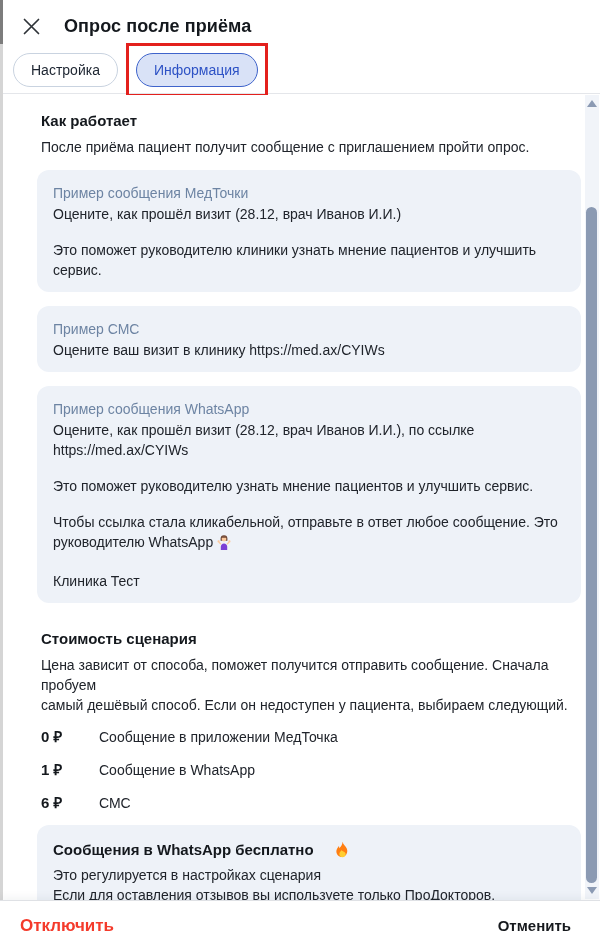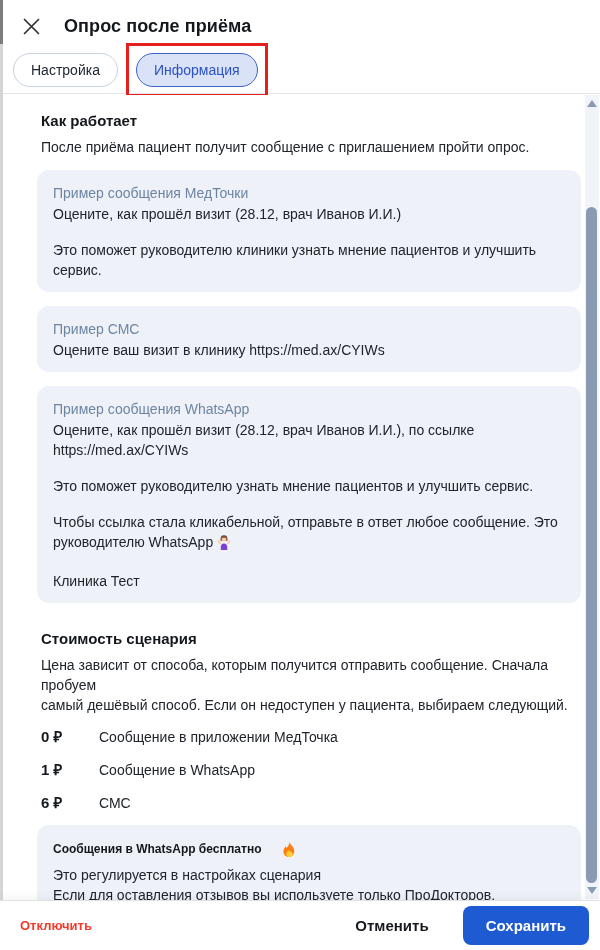--- a/index.html
+++ b/index.html
@@ -44,35 +44,35 @@
   .cost-h{margin-top:26px;}
   .cost-desc{font-size:14px;color:#20242b;margin:0 0 0 4px;line-height:20px;}
   .cost-desc-last{margin-bottom:12px;}
   .price-table{margin:0 0 0 4px;}
   .price-row{display:flex;align-items:baseline;margin-top:13px;font-size:14px;line-height:20px;}
   .price-row:first-child{margin-top:0;}
   .price-val{width:58px;font-weight:700;font-size:15px;color:#14181d;flex:none;}
   .price-label{color:#20242b;}
 
   .highlight{background:#eef2f8;border-radius:12px;padding:14px 16px;margin-top:12px;}
-  .highlight-title{font-size:12px;font-weight:700;color:#14181d;margin:0 0 5px;line-height:21px;display:flex;align-items:center;gap:20px;}
+  .highlight-title{font-size:15px;font-weight:700;color:#14181d;margin:0 0 5px;line-height:21px;display:flex;align-items:center;gap:20px;}
   .highlight p{font-size:14px;line-height:20px;color:#20242b;margin:0;}
 
   
   .scrollbar{position:absolute;top:95px;right:1px;width:14px;height:804px;background:#f1f4f9;z-index:30;}
   .scroll-thumb{position:absolute;left:1px;top:112px;width:11px;height:676px;border-radius:6px;background:#8b9ab3;cursor:pointer;}
   .scroll-arrow{position:absolute;left:2px;width:0;height:0;border-left:5px solid transparent;border-right:5px solid transparent;cursor:pointer;}
   .scroll-up{top:5px;border-bottom:7px solid #8b9ab3;}
   .scroll-down{bottom:5px;border-top:7px solid #8b9ab3;}
 
   
   .footer{position:absolute;left:0;bottom:0;width:600px;height:50px;background:#fff;
           border-top:1px solid #dfe1e5;box-shadow:0 -3px 8px rgba(20,30,60,.05);
           display:flex;align-items:center;padding:0 11px 0 20px;box-sizing:border-box;z-index:50;}
-  .disable-btn{color:#f43a2b;font-size:13px;font-weight:700;background:none;border:none;padding:8px 0;cursor:pointer;font-family:"Liberation Sans",sans-serif;}
+  .disable-btn{color:#f43a2b;font-size:17px;font-weight:700;background:none;border:none;padding:8px 0;cursor:pointer;font-family:"Liberation Sans",sans-serif;}
   .cancel-btn{margin-left:auto;font-size:15px;font-weight:700;color:#16191d;background:none;border:none;padding:10px 18px;cursor:pointer;font-family:"Liberation Sans",sans-serif;}
   .save-btn{margin-left:16px;font-size:15px;font-weight:700;color:#fff;background:#1e5ad2;border:none;border-radius:8px;padding:11px 23px;cursor:pointer;font-family:"Liberation Sans",sans-serif;}
 </style>
 </head>
 <body>
 
 <div class="modal">
 
   <div class="header">
     <div class="header-row">
@@ -124,21 +124,21 @@
               <path d="M3.2 8.6l1.4 1.2M12.8 8.6l-1.4 1.2" stroke="#fdc99c" stroke-width="1.3" stroke-linecap="round"></path>
               <path d="M4.6 4.6a3.4 3.4 0 1 1 6.8 0v2.2H4.6z" fill="#6d4534"></path>
               <circle cx="8" cy="5" r="2.4" fill="#fdc99c"></circle>
               <path d="M5.6 3.7a2.7 2.7 0 0 1 4.8 0z" fill="#6d4534"></path>
               <path d="M4.8 16v-3.2c0-1.8 1.4-3.2 3.2-3.2s3.2 1.4 3.2 3.2V16z" fill="#7b3fd4"></path>
             </svg></span></p>
       <p class="sp">Клиника Тест</p>
     </div>
 
     <div class="section-h cost-h">Стоимость сценария</div>
-    <p class="cost-desc">Цена зависит от способа, которым получится отправить сообщение. Сначала пробуем</p>
+    <p class="cost-desc">Цена зависит от способа, поможет получится отправить сообщение. Сначала пробуем</p>
     <p class="cost-desc cost-desc-last">самый дешёвый способ. Если он недоступен у пациента, выбираем следующий.</p>
 
     <div class="price-table">
       <div class="price-row">
         <span class="price-val">0 ₽</span>
         <span class="price-label">Сообщение в приложении МедТочка</span>
       </div>
       <div class="price-row">
         <span class="price-val">1 ₽</span>
         <span class="price-label">Сообщение в WhatsApp</span>
@@ -167,19 +167,18 @@
 
   <div class="scrollbar">
     <div class="scroll-arrow scroll-up"></div>
     <div class="scroll-thumb"></div>
     <div class="scroll-arrow scroll-down"></div>
   </div>
 
   <div class="footer">
     <button class="disable-btn">Отключить</button>
     <button class="cancel-btn">Отменить</button>
-    <button class="save-btn">Сохранить</button>
   </div>
 
 </div>
 
 <div class="sliver"></div>
 <div class="sliver-top"></div>
 
 </body></html>

